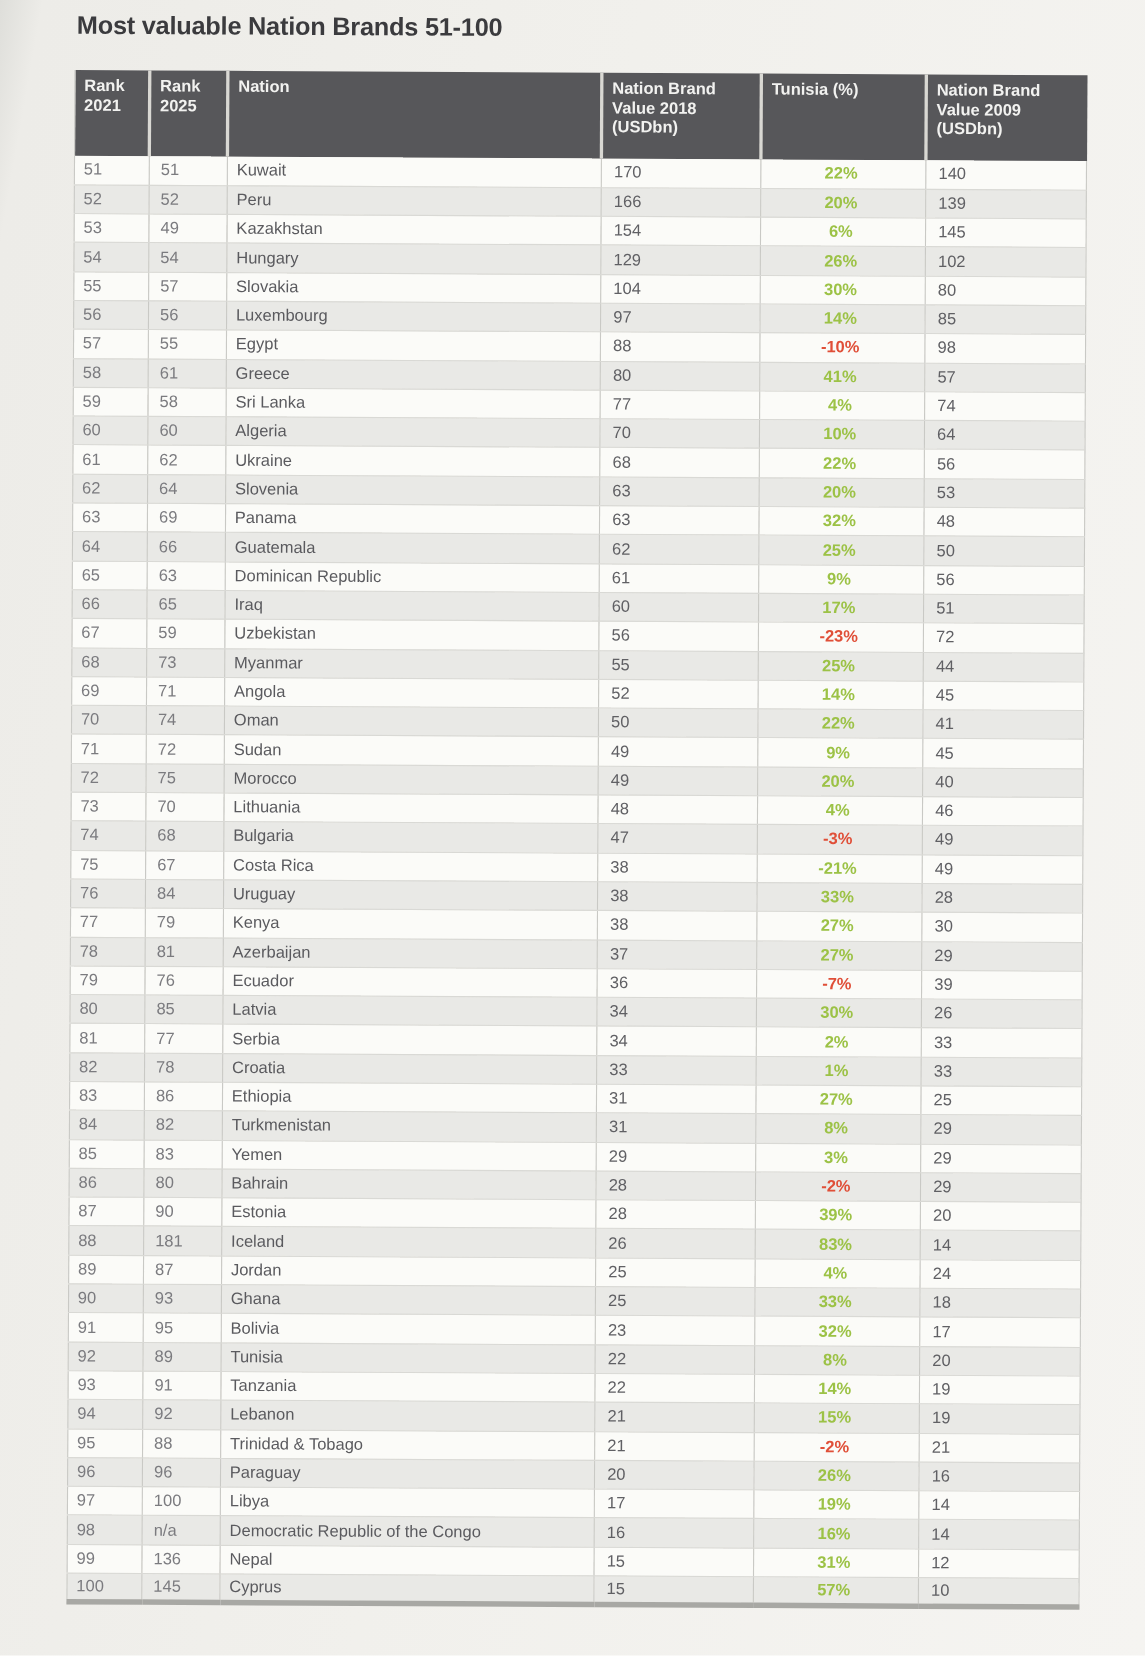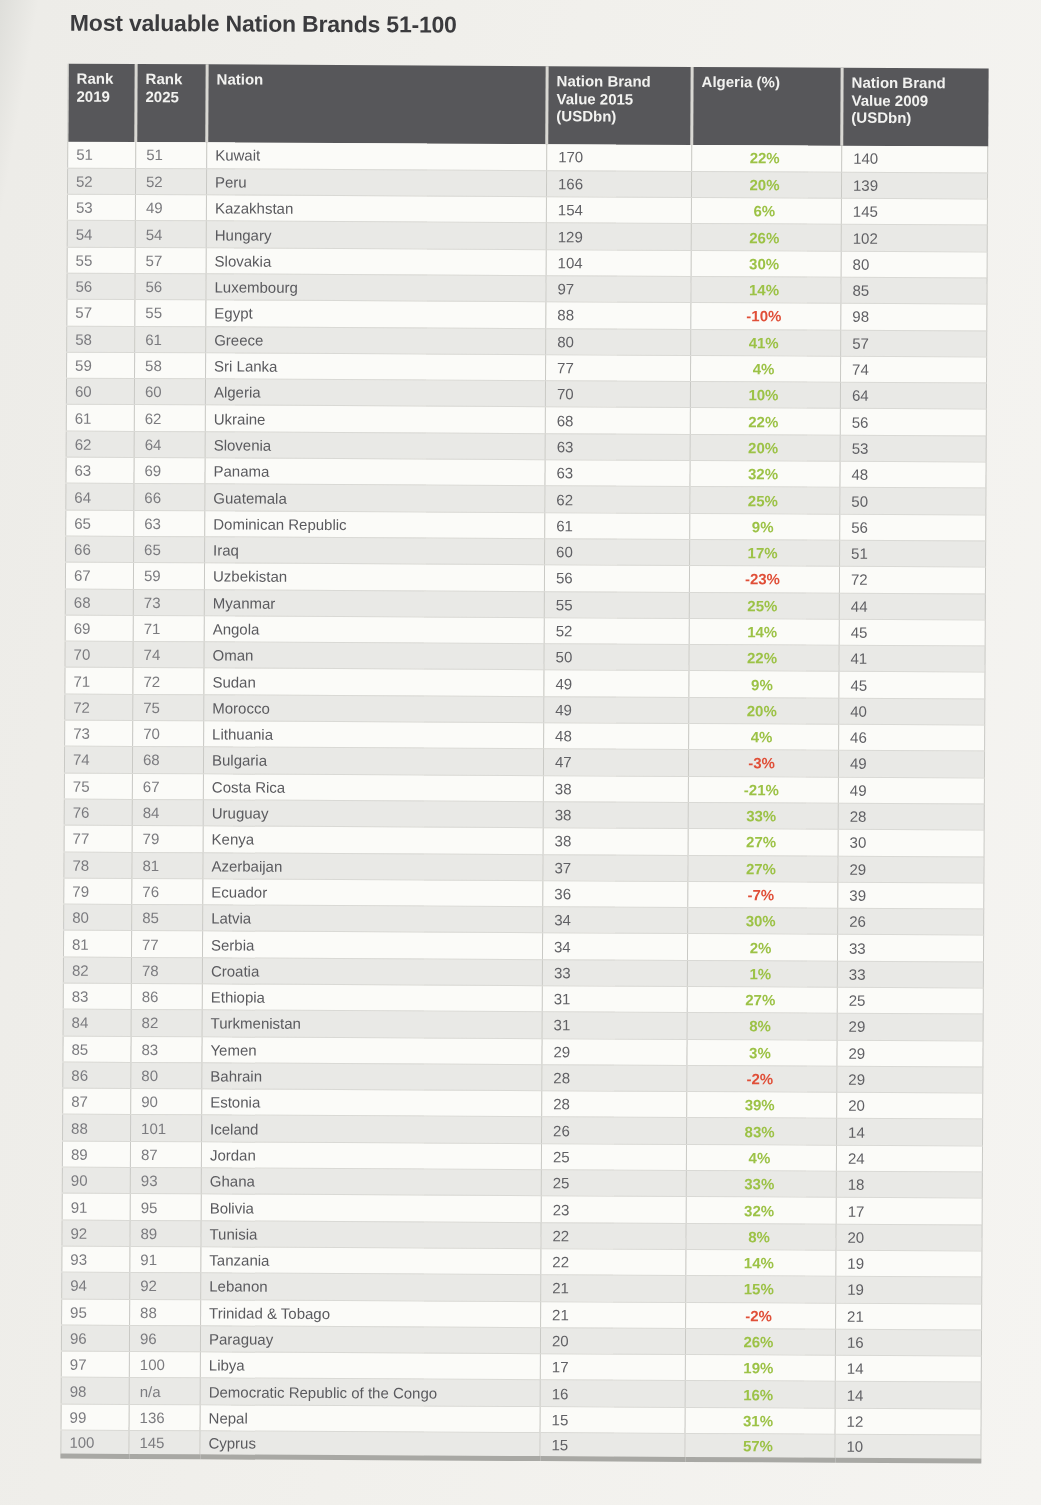--- a/index.html
+++ b/index.html
@@ -61,25 +61,25 @@
     <colgroup>
       <col class="c1">
         <col class="c2">
         <col class="c3">
       <col class="c4">
         <col class="c5">
         <col class="c6">
     </colgroup>
     <thead>
       <tr>
-        <th>Rank 2019</th>
+        <th>Rank 2021</th>
         <th>Rank 2025</th>
         <th>Nation</th>
-        <th>Nation Brand Value 2015 (USDbn)</th>
-        <th>Algeria (%)</th>
+        <th>Nation Brand Value 2018 (USDbn)</th>
+        <th>Tunisia (%)</th>
         <th>Nation Brand Value 2009 (USDbn)</th>
       </tr>
     </thead>
     <tbody>
   <tr>
     <td class="c-rank">51</td>
     <td class="c-rank2">51</td>
     <td class="c-nation">Kuwait</td>
     <td class="c-val">170</td>
     <td class="c-change pos">22%</td>
@@ -405,21 +405,21 @@
     <td class="c-rank">87</td>
     <td class="c-rank2">90</td>
     <td class="c-nation">Estonia</td>
     <td class="c-val">28</td>
     <td class="c-change pos">39%</td>
     <td class="c-val">20</td>
   </tr>
 
   <tr>
     <td class="c-rank">88</td>
-    <td class="c-rank2">101</td>
+    <td class="c-rank2">181</td>
     <td class="c-nation">Iceland</td>
     <td class="c-val">26</td>
     <td class="c-change pos">83%</td>
     <td class="c-val">14</td>
   </tr>
 
   <tr>
     <td class="c-rank">89</td>
     <td class="c-rank2">87</td>
     <td class="c-nation">Jordan</td>

